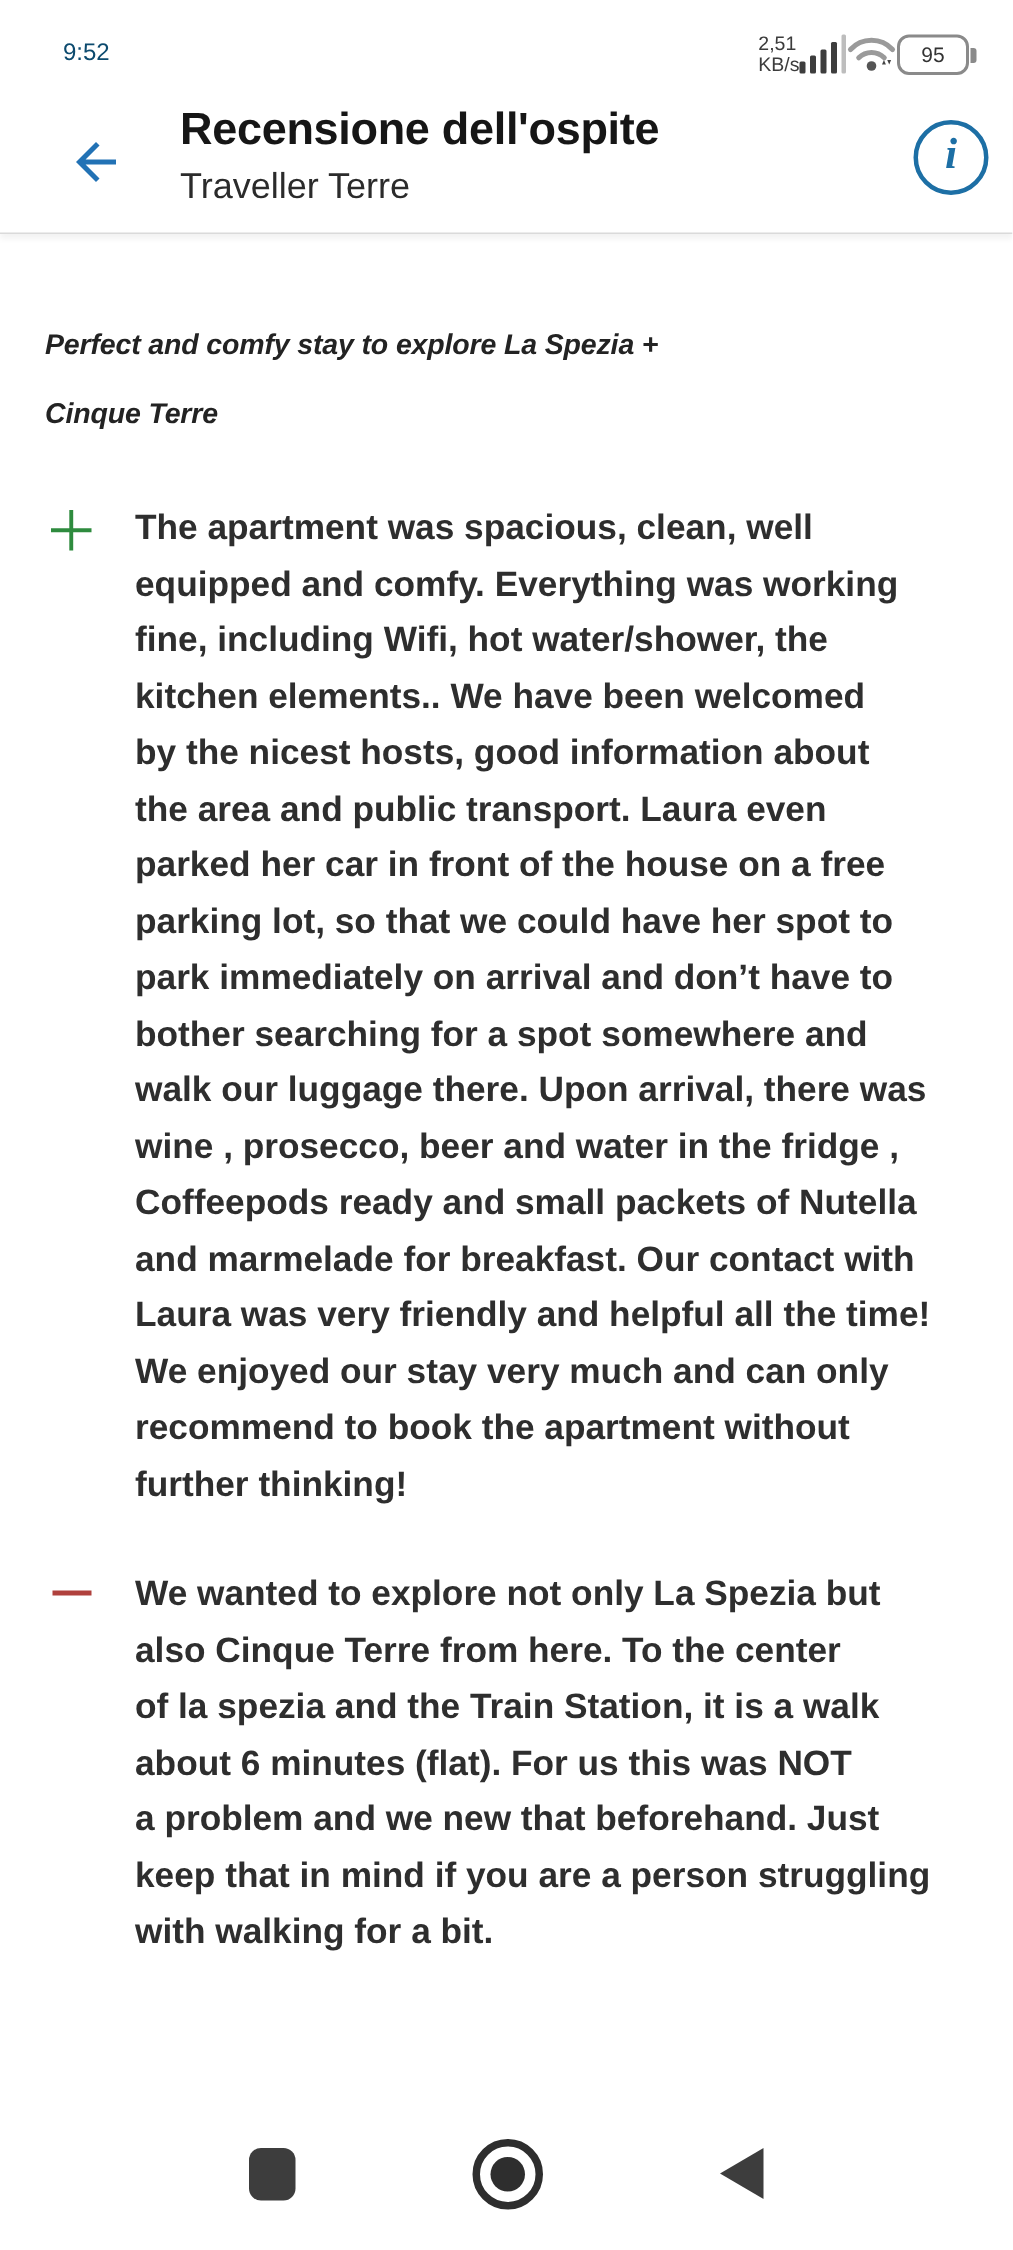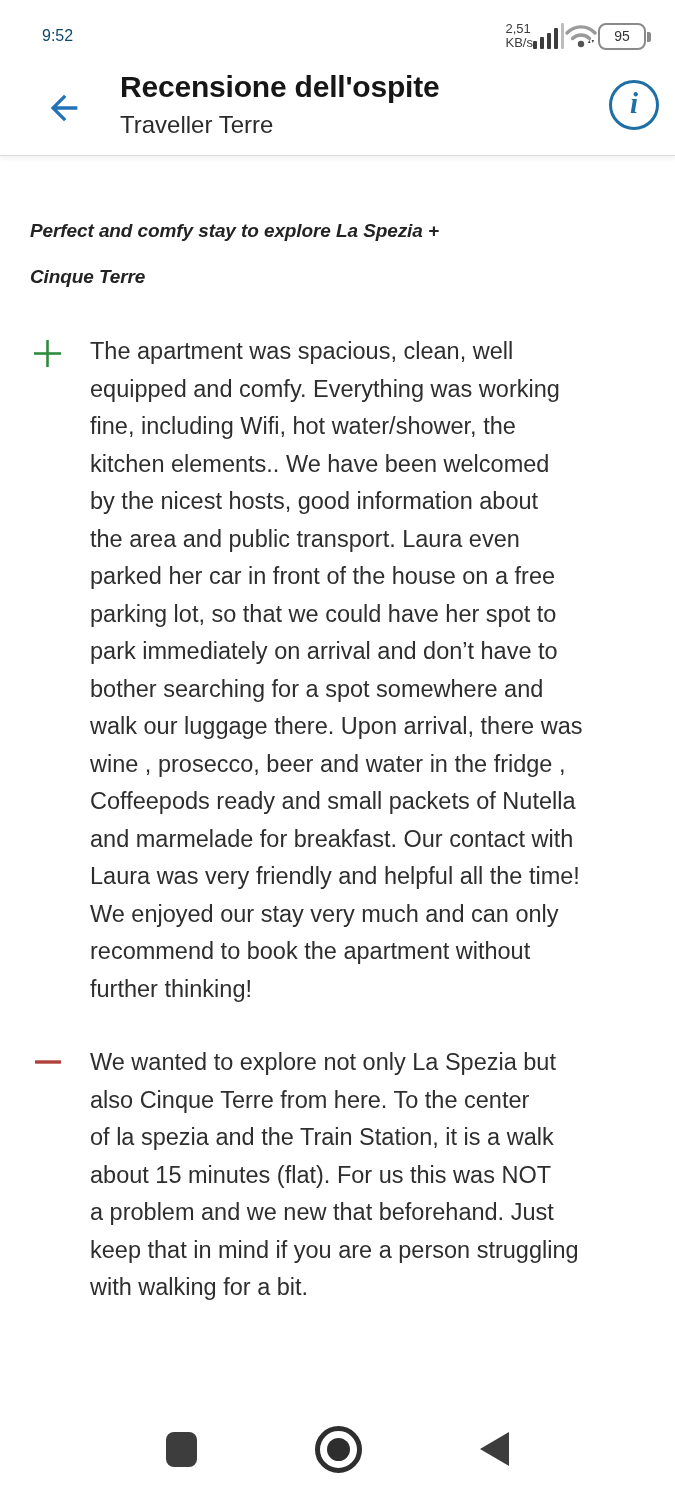--- a/index.html
+++ b/index.html
@@ -100,21 +100,21 @@
   .review-title {
     margin-top:52px;
     font-size:19px;
     font-weight:bold;
     color:#232323;
     line-height:46px;
     white-space:pre-line;
     letter-spacing:-0.1px;
     font-style:italic;
   }
-  .review-row { display:flex; margin-top:33px; }
+  .review-row { display:flex; margin-top:33px;font-weight:bold; }
   .review-row.negative { margin-top:36px; }
   .review-icon-col {
     flex:0 0 60px;
     padding-top:5px;
     padding-left:2px;
   }
   .review-text {
     flex:1;
     font-size:23.5px;
     line-height:37.5px;
@@ -234,21 +234,21 @@
 
   <div class="review-row negative">
     <div class="review-icon-col">
       <svg width="31" height="31" viewBox="0 0 31 31">
         <line x1="3" y1="13" x2="29" y2="13" stroke="#b0413d" stroke-width="3.4"></line>
       </svg>
     </div>
     <div class="review-text">We wanted to explore not only La Spezia but
 also Cinque Terre from here. To the center
 of la spezia and the Train Station, it is a walk
-about 15 minutes (flat). For us this was NOT
+about 6 minutes (flat). For us this was NOT
 a problem and we new that beforehand. Just
 keep that in mind if you are a person struggling
 with walking for a bit.</div>
   </div>
 </div>
 
 <div class="nav-bar">
   <div class="nav-recents"></div>
   <div class="nav-home">
     <div class="nav-home-dot"></div>

